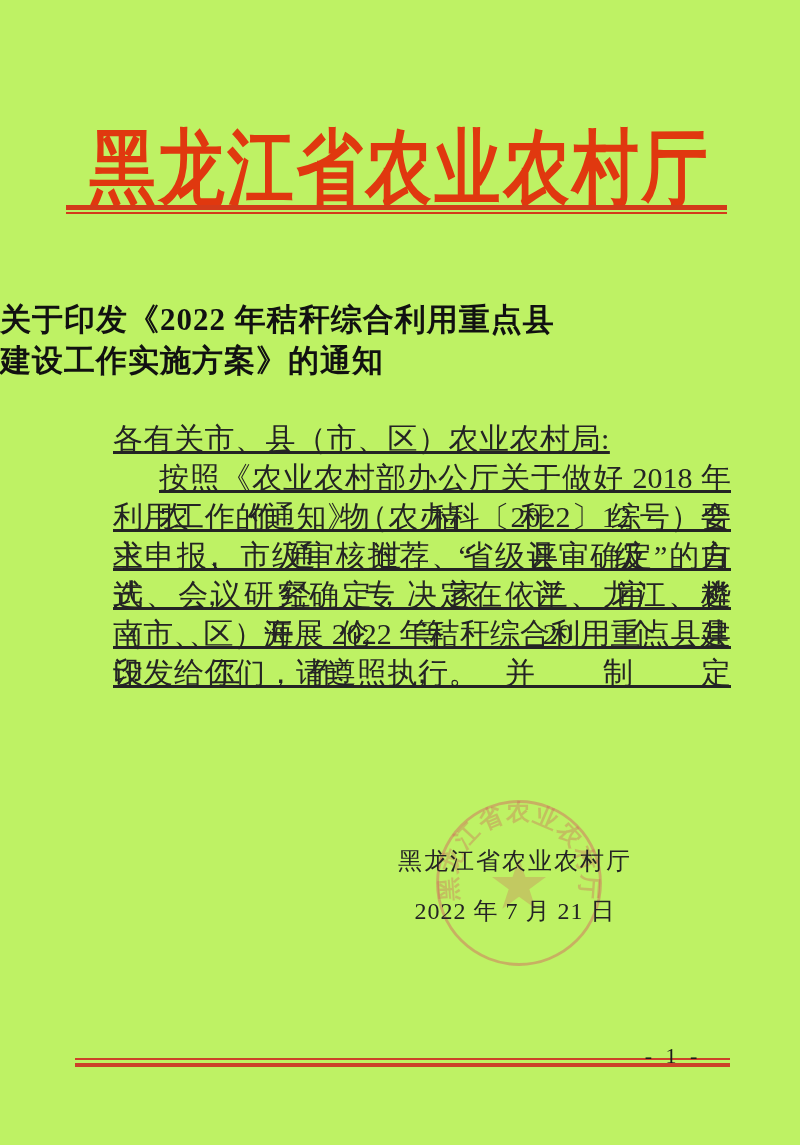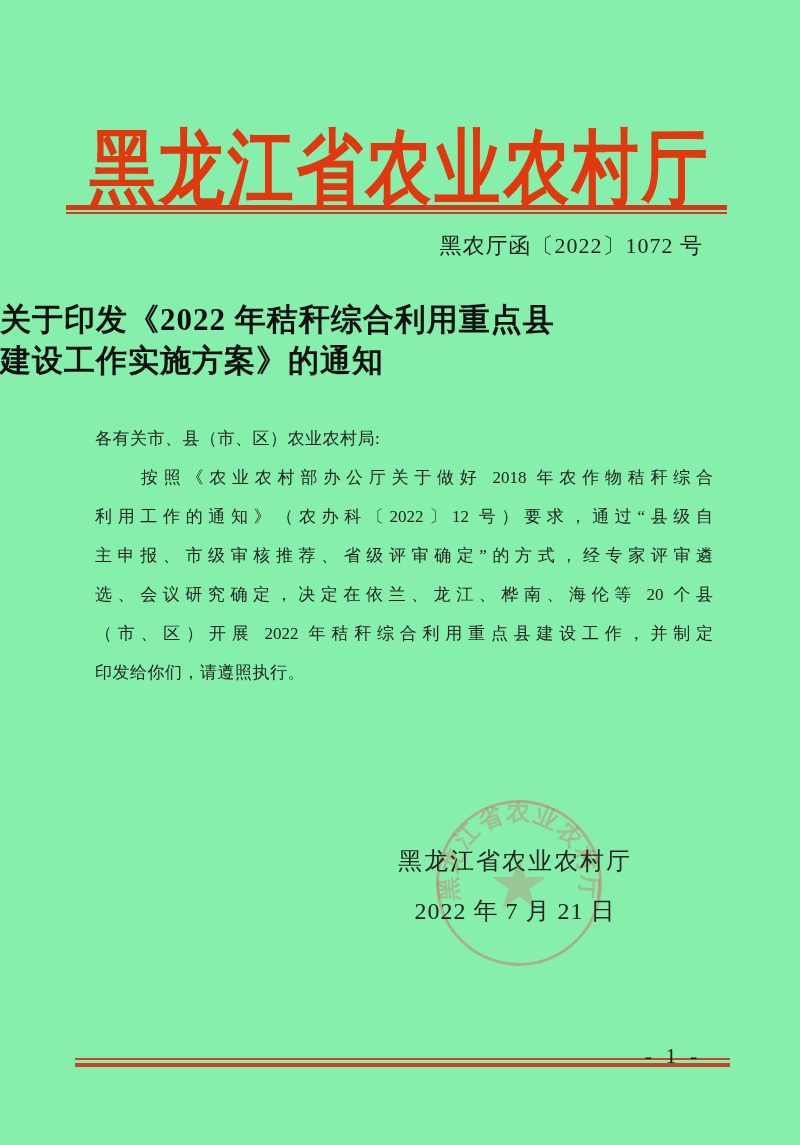--- a/index.html
+++ b/index.html
@@ -4,21 +4,21 @@
 <style>
   html, body { margin: 0; padding: 0; }
   body {
     width: 800px; height: 1145px;
     background: #f6f6f5;
     font-family: "Liberation Serif", "DejaVu Serif", serif;
   }
   .page {
     position: relative;
     width: 800px; height: 1145px;
-    background: #86efac;
+    background: #bef264;
     overflow: hidden;
     color: #222;
   }
   
   .letterhead {
     position: absolute; left: 0; top: 112px; width: 800px;
     text-align: center;
     font-size: 66px; font-weight: bold;
     letter-spacing: 3px;
     transform: scaleY(1.25);
@@ -44,22 +44,22 @@
   }
   
   .doc-title {
     position: absolute; left: 0; top: 299px; width: 800px;
     text-align: left; font-size: 31px; font-weight: bold;
     line-height: 41px; color: #111; letter-spacing: 1px;
     white-space: nowrap;
   }
   
   .body-block {
-    position: absolute; left: 95px; top: 419px; width: 618px;
-    font-size: 17px; line-height: 39px; color: #242424;
+    position: absolute; left: 113px; top: 419px; width: 618px;
+    font-size: 30px; line-height: 39px; color: #242424; text-decoration: underline;
   }
   .bline { height: 39px; white-space: nowrap; letter-spacing: 0.5px; }
   .bline.j {
     white-space: normal;
     text-align: justify;
     text-align-last: justify;
     text-justify: inter-character;
     letter-spacing: 0;
   }
   .bline.indent { padding-left: 46px; }
@@ -85,21 +85,20 @@
 <div class="page">
 
   <div class="letterhead" style="color: rgb(224, 56, 15);">黑龙江省农业农村厅</div>
 
   <div class="rule hdr-rule">
     <div class="bar b1" style="background: rgb(211, 58, 26);"></div>
     <div class="bar gap"></div>
     <div class="bar b2" style="background: rgb(211, 58, 26);"></div>
   </div>
 
-  <div class="doc-number">黑农厅函〔2022〕1072 号</div>
 
   <div class="doc-title">
     <div>关于印发《2022 年秸秆综合利用重点县</div>
     <div>建设工作实施方案》的通知</div>
   </div>
 
   <div class="body-block">
     <div class="bline">各有关市、县（市、区）农业农村局:</div>
     <div class="bline j indent">按照《农业农村部办公厅关于做好 2018 年农作物秸秆综合</div>
     <div class="bline j">利用工作的通知》（农办科〔2022〕12 号）要求，通过“县级自</div>

